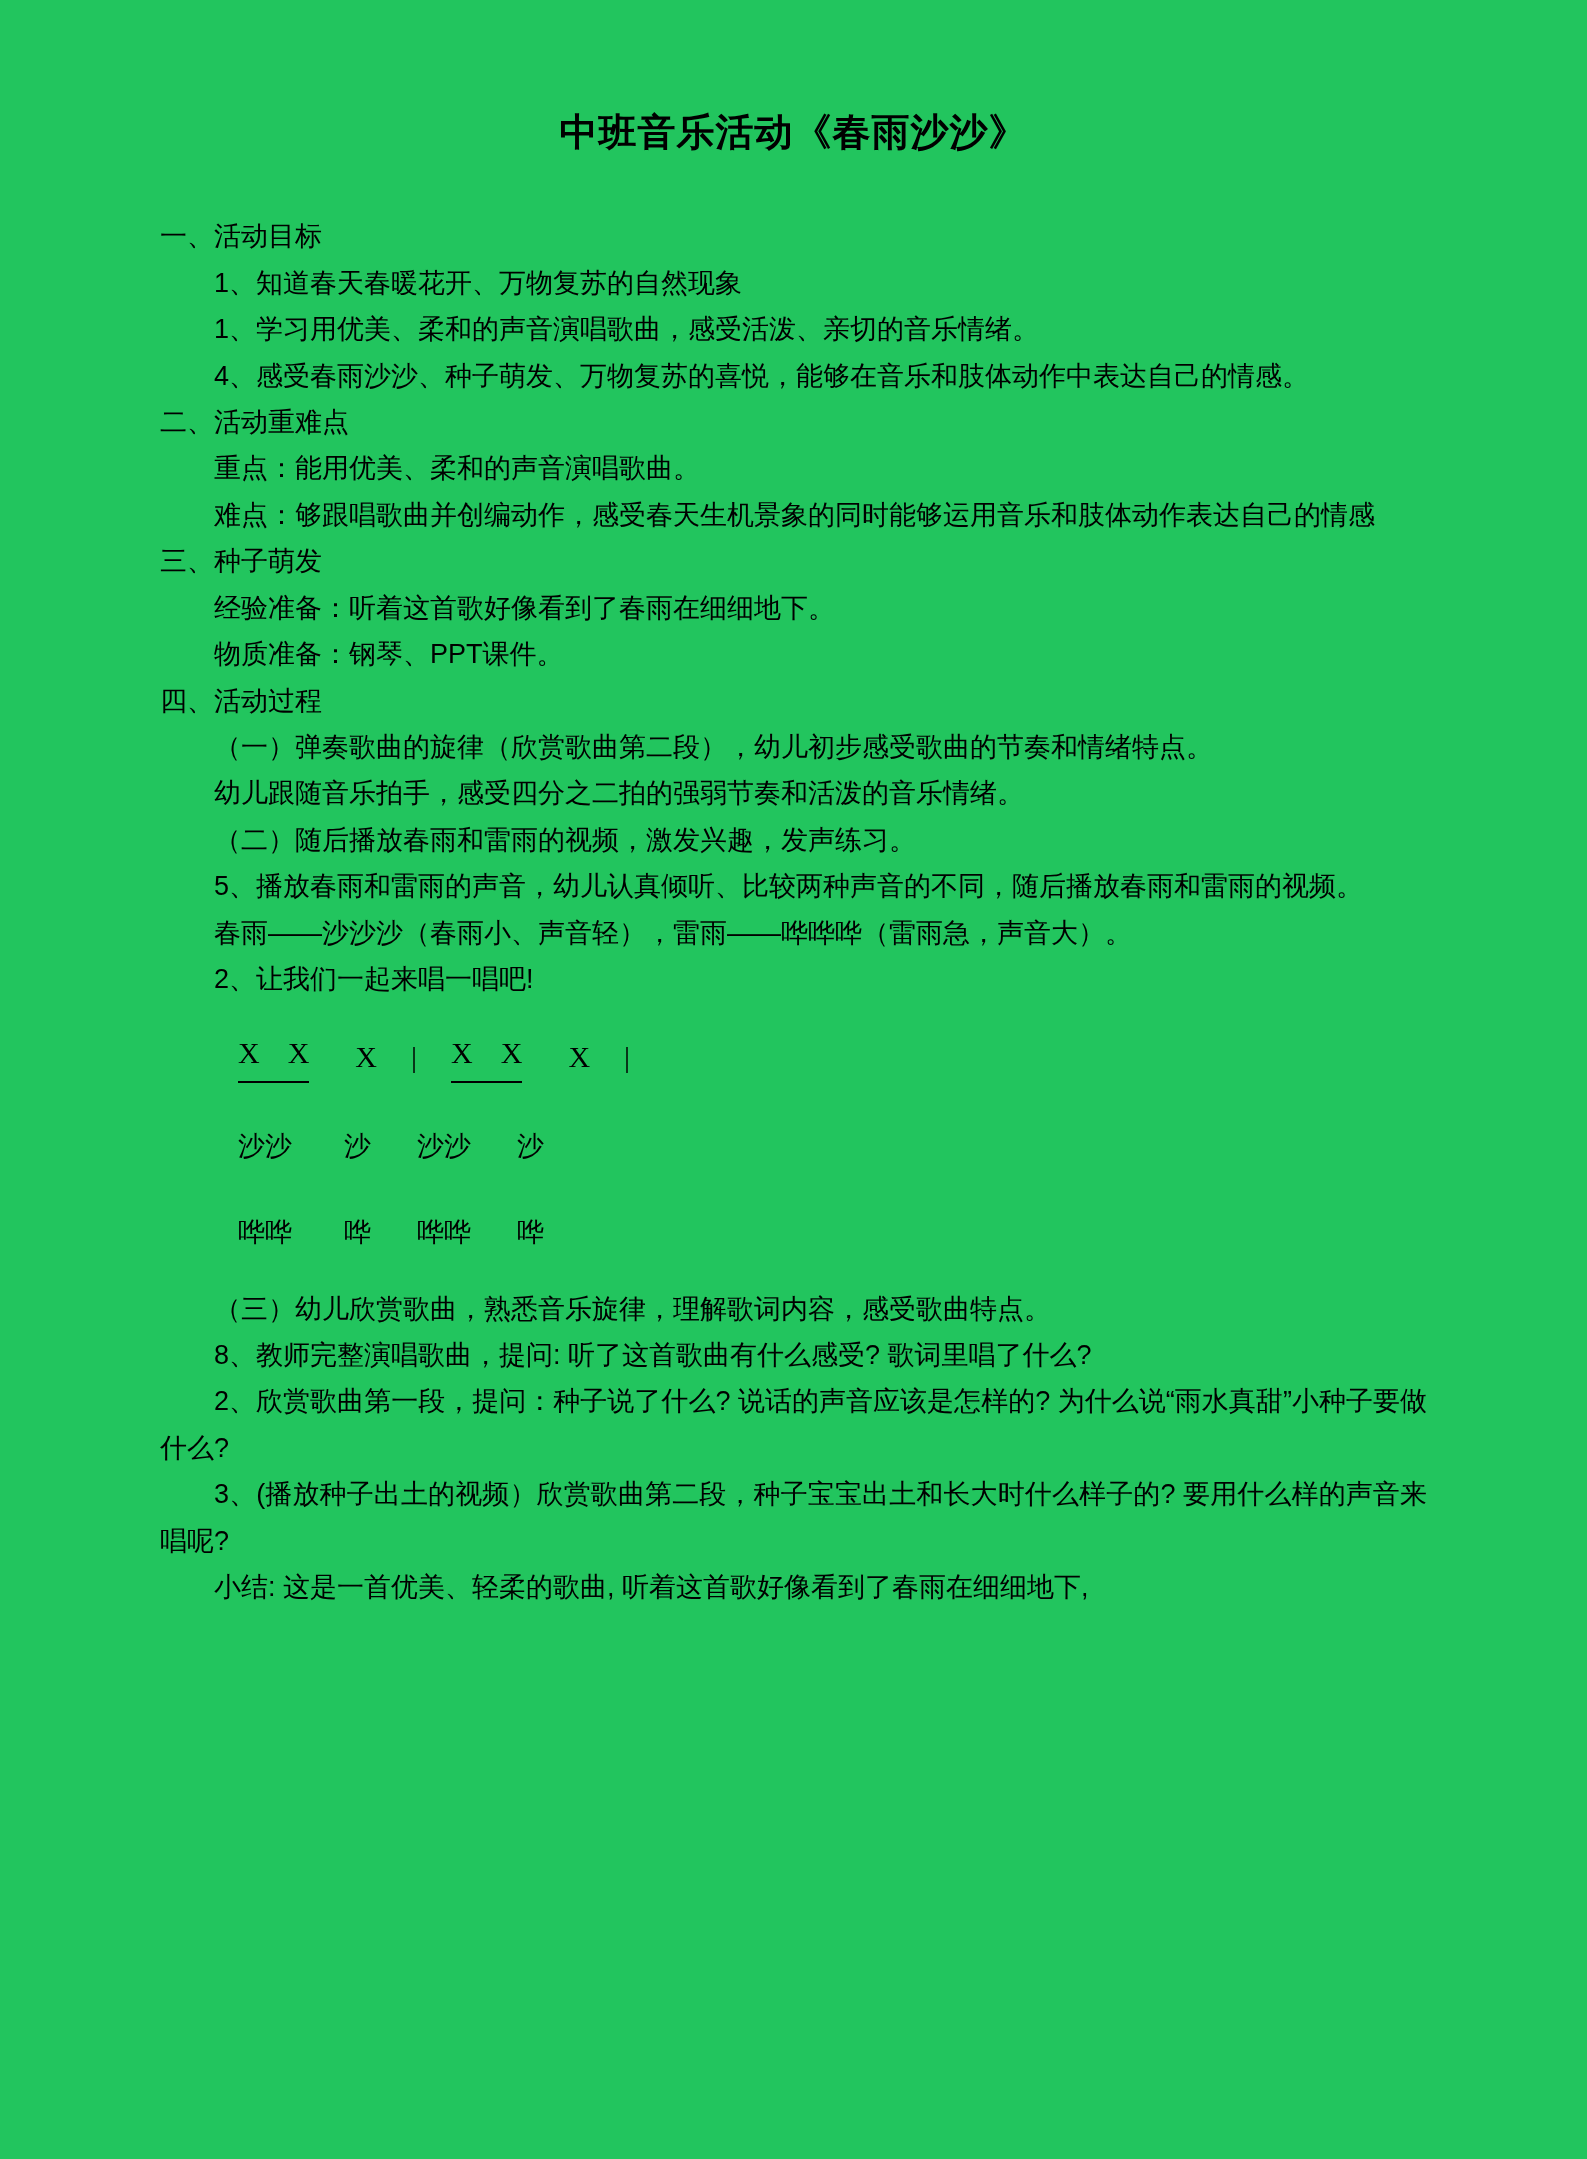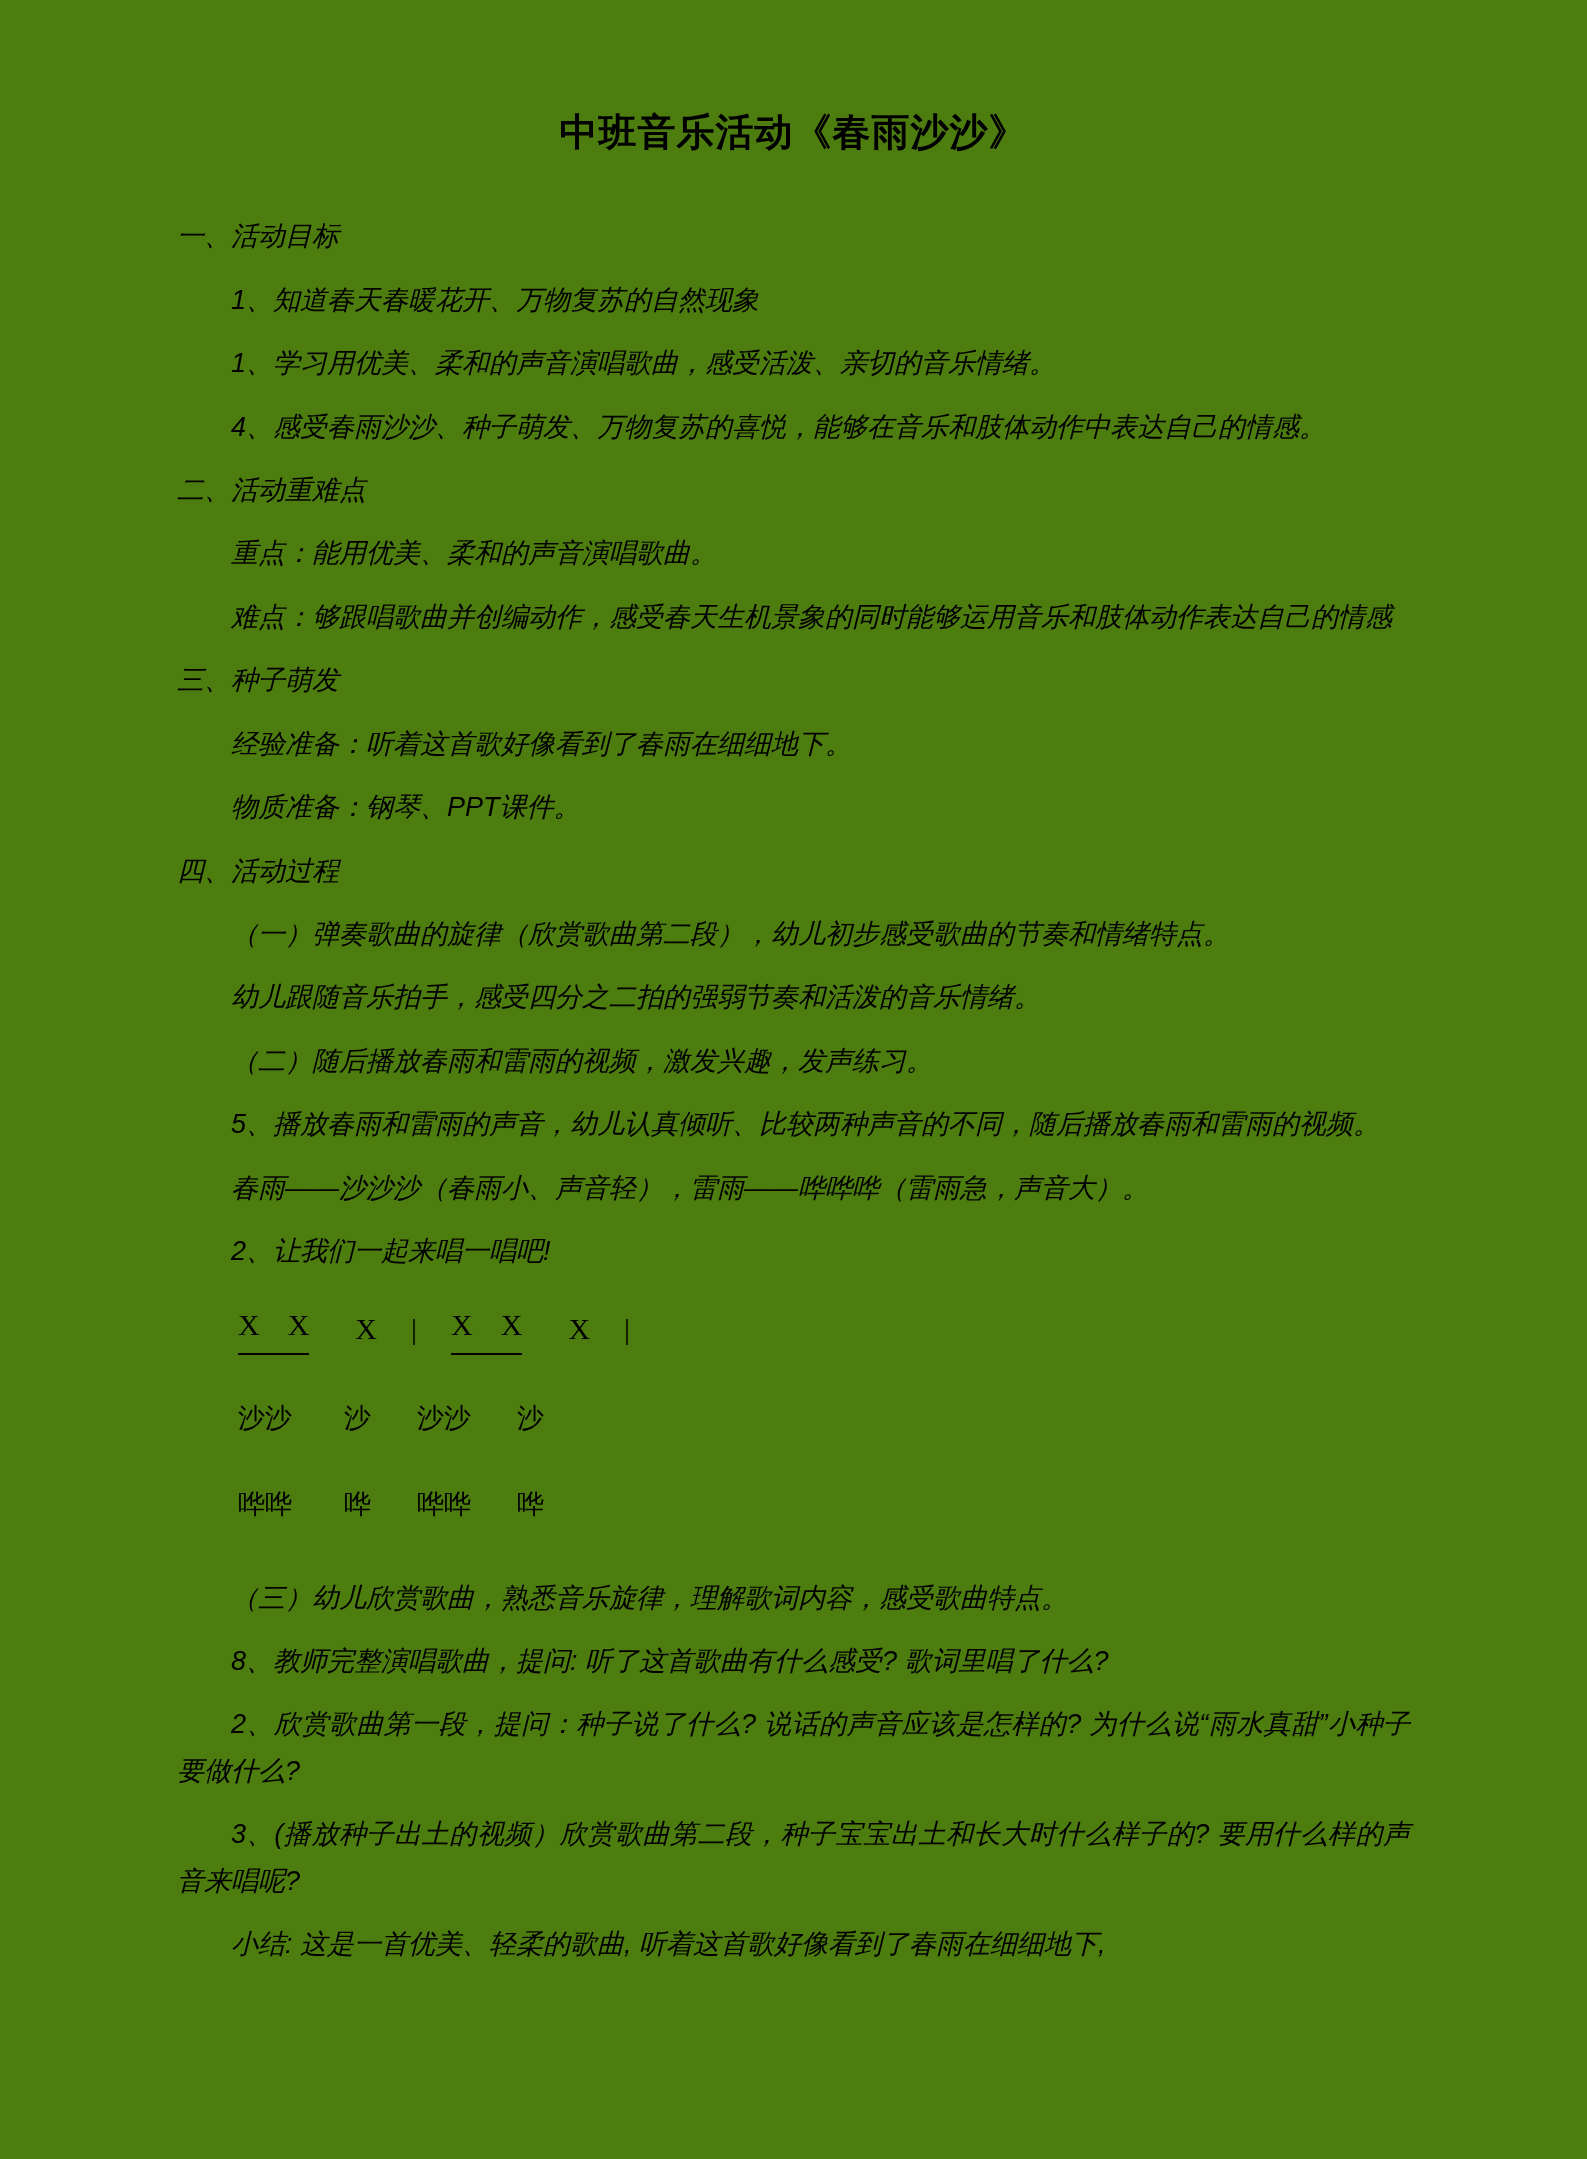--- a/index.html
+++ b/index.html
@@ -8,47 +8,46 @@
     background: #ffffff;
   }
   body {
     font-family: "Liberation Serif", "DejaVu Serif", serif;
     color: #000000;
   }
   .page {
     position: relative;
     width: 1587px;
     height: 2159px;
-    background: #4d7c0f;
+    background: #22c55e;
     box-sizing: border-box;
     padding: 96px 160px 0 160px;
     overflow: hidden;
   }
   .doc-title {
     text-align: center;
     font-size: 38px;
     font-weight: bold;
     letter-spacing: 1px;
     margin: 10px 0 0 0;
     line-height: 1.4;
     font-family: "Liberation Sans", "DejaVu Sans", sans-serif;
   }
   .body-block {
     margin-top: 54px;
     font-size: 27px;
     line-height: 1.72;
     font-family: "Liberation Sans", "DejaVu Sans", sans-serif;
   }
   p.line {
-    margin: 17px;
+    margin: 0;
     padding: 0;
     white-space: pre-wrap;
     text-align: justify;
     text-justify: inter-ideograph;
-    font-style: italic;
   }
   p.ind1 { text-indent: 0; }
   p.ind2 { text-indent: 2em; }
 
   
   .rhythm-block {
     margin-top: 34px;
     font-family: "Liberation Serif", "DejaVu Serif", serif;
   }
   .rhythm-row {

